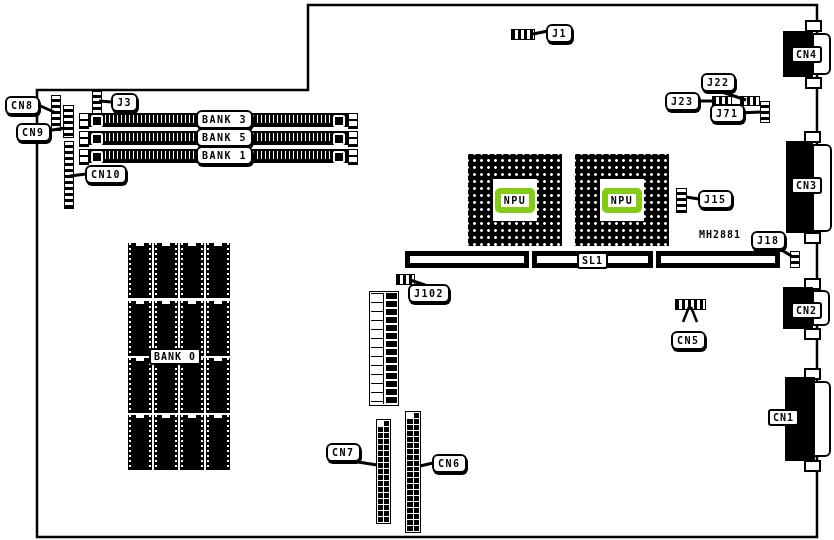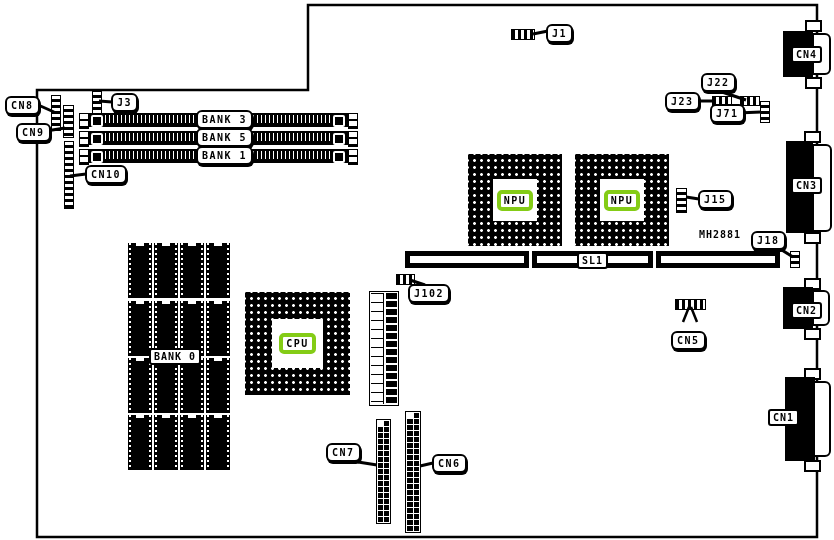--- a/index.html
+++ b/index.html
@@ -37,21 +37,21 @@
                         repeating-linear-gradient(180deg,#fff 0 2px,transparent 2px 5px);
        background-size:2px 100%,2px 100%;background-position:1px 0,right 1px top 0;background-repeat:no-repeat}
   .dip::after{content:"";position:absolute;top:0;left:50%;margin-left:-4px;width:8px;height:3px;background:#fff}
 
   
   .pga{position:absolute;background-color:#000;z-index:1;
        background-image:radial-gradient(circle,#fff 1.2px,transparent 1.6px);
        background-size:7px 7px;background-position:3px 3px;
        display:flex;align-items:center;justify-content:center}
   .pga-center{background:#fff;display:flex;align-items:center;justify-content:center}
-  .chip-label{background:#fff;border:4px solid #84cc16;border-radius:5px;
+  .chip-label{background:#fff;border:6px solid #84cc16;border-radius:5px;
       font:700 10px "DejaVu Sans Mono",monospace;letter-spacing:1.5px;padding:1px 3px}
 
   
   .slotseg{position:absolute;height:17px;background:#000;z-index:1}
   .slotseg::after{content:"";position:absolute;left:5px;right:5px;top:5px;bottom:5px;background:#fff}
 
   
   #pwr{position:absolute;left:369px;top:291px;width:28px;height:113px;border:1px solid #000;background:#fff;z-index:2}
   #pwr .l{position:absolute;left:1px;top:1px;bottom:1px;width:12px;border-right:1px solid #000;
           background:repeating-linear-gradient(180deg,#000 0 1px,#fff 1px 9px)}
@@ -118,25 +118,20 @@
       <div class="dip" style="left: 26px; top: 115px;"></div>
       <div class="dip" style="left: 52px; top: 115px;"></div>
       <div class="dip" style="left: 78px; top: 115px;"></div>
       <div class="dip" style="left: 0px; top: 172px;"></div>
       <div class="dip" style="left: 26px; top: 172px;"></div>
       <div class="dip" style="left: 52px; top: 172px;"></div>
       <div class="dip" style="left: 78px; top: 172px;"></div>
     </div>
   <div class="co plain" style="left:149px;top:348px">BANK 0</div>
 
-  <div class="pga" style="left:245px;top:292px;width:105px;height:103px">
-    <div class="pga-center" style="width:51px;height:49px">
-      <span class="chip-label">CPU</span>
-    </div>
-  </div>
   <div class="pga" style="left:468px;top:154px;width:94px;height:92px">
     <div class="pga-center" style="width:44px;height:42px">
       <span class="chip-label">NPU</span>
     </div>
   </div>
   <div class="pga" style="left:575px;top:154px;width:94px;height:92px">
     <div class="pga-center" style="width:44px;height:42px">
       <span class="chip-label">NPU</span>
     </div>
   </div>

